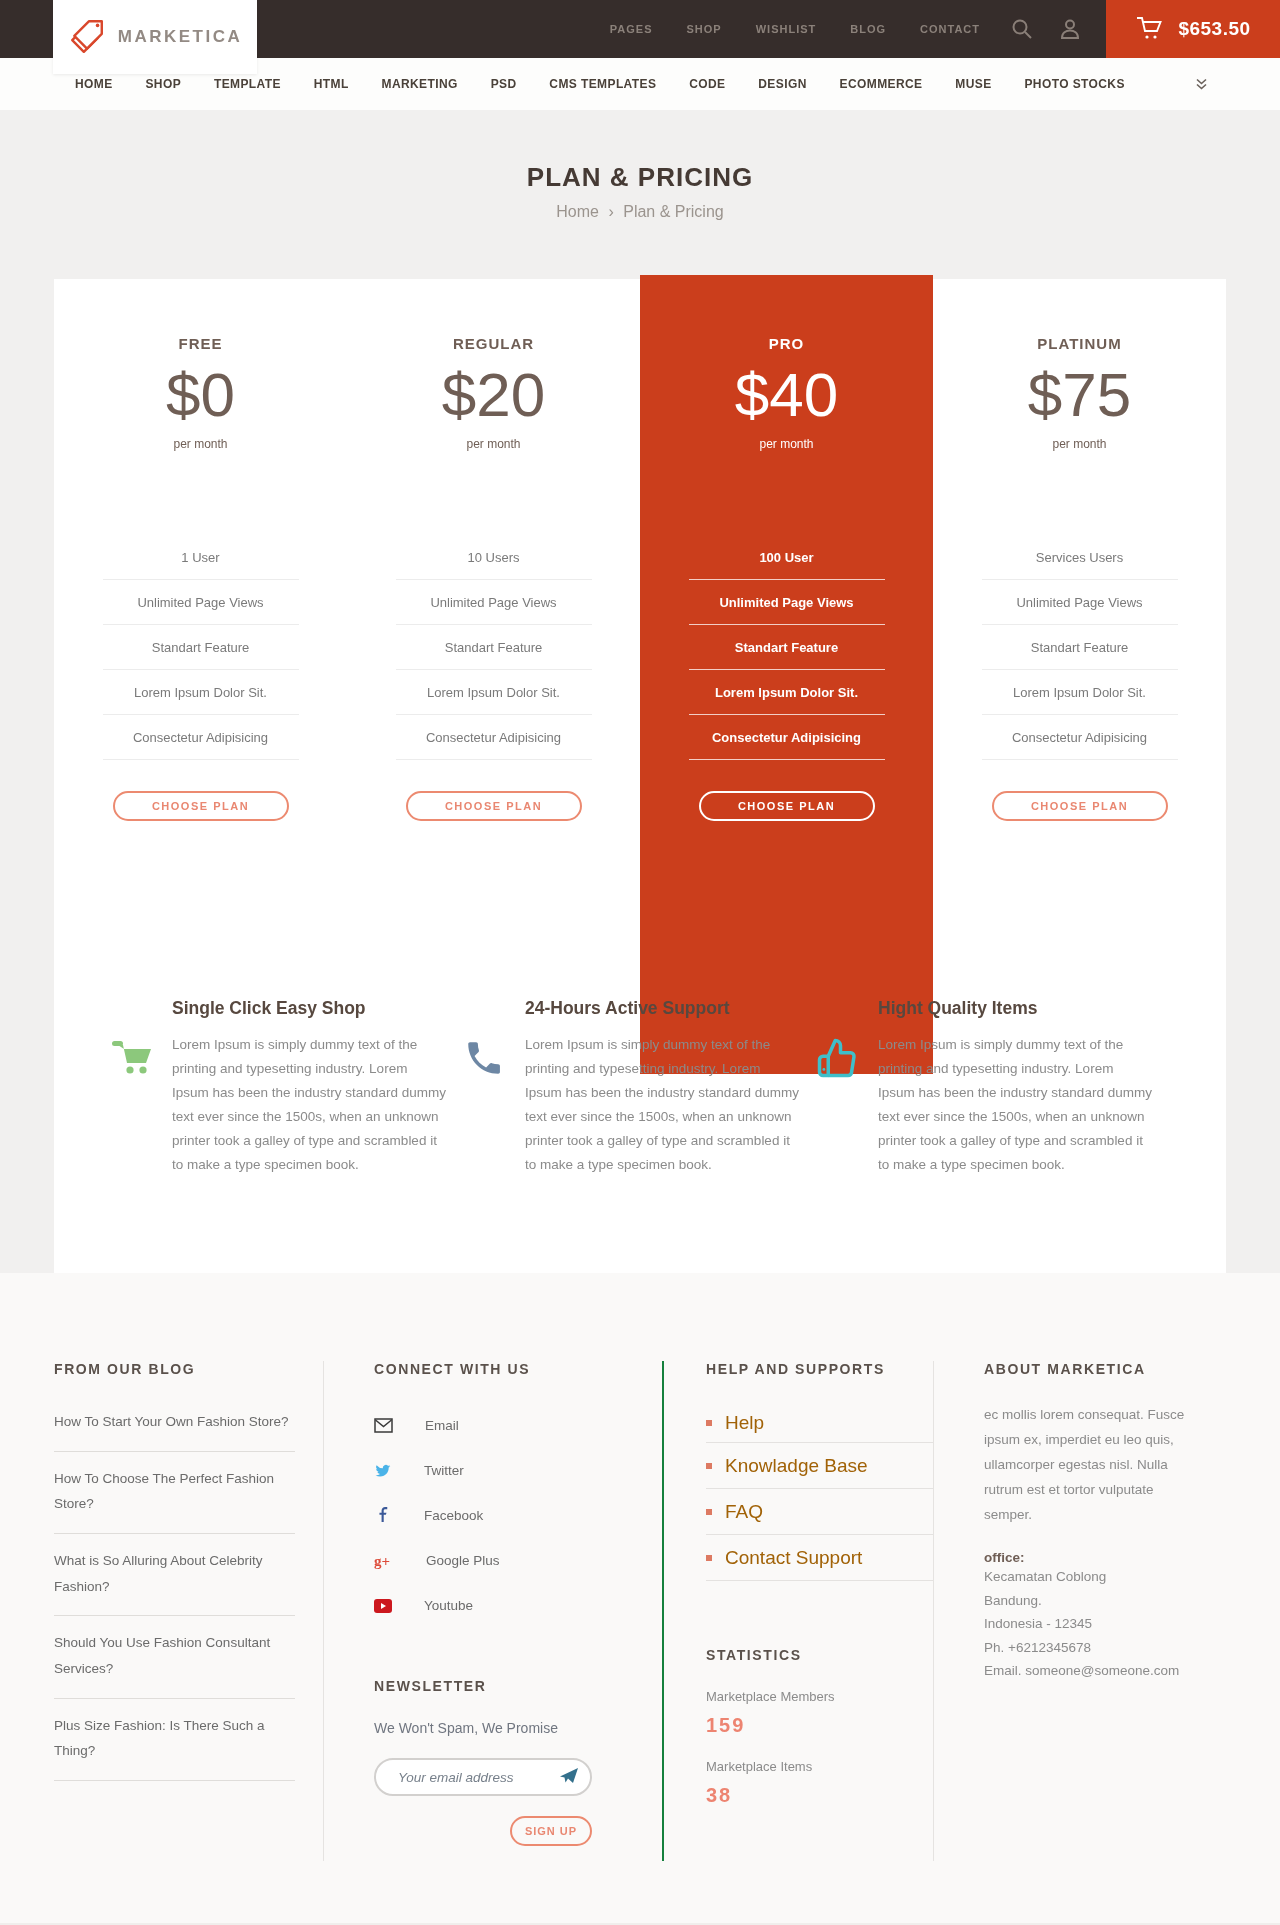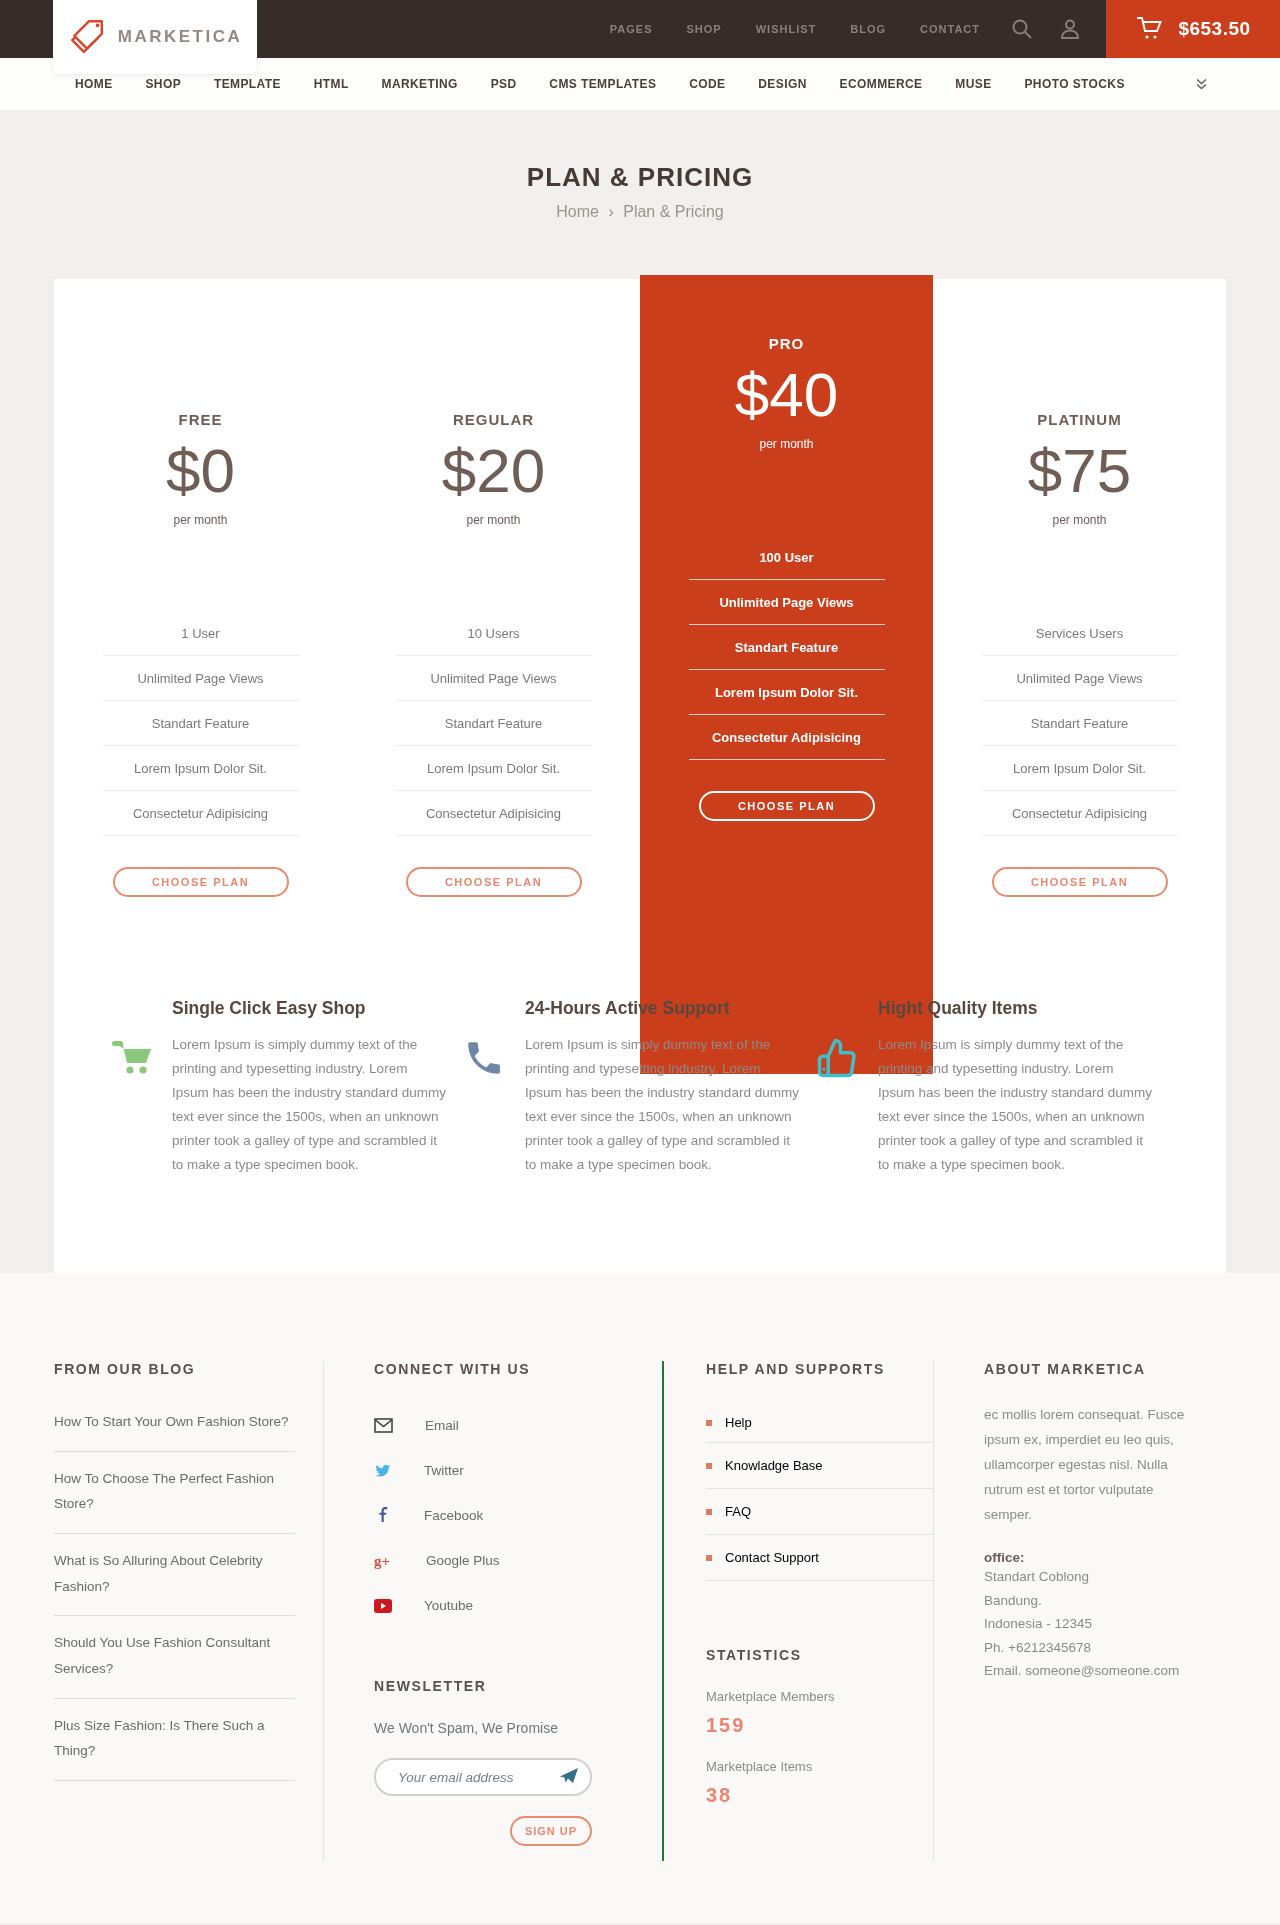--- a/index.html
+++ b/index.html
@@ -28,21 +28,21 @@
   
   .hero { height:169px; background:#f1f0ef; text-align:center; padding-top:52px; }
   .hero h1 { font-size:26px; font-weight:bold; letter-spacing:1px; color:#453a34; }
   .crumbs { margin-top:10px; font-size:16px; color:#9b948e; }
   .crumbs a { color:#9b948e; }
   .crumbs .sep { margin:0 5px; }
 
   
   .card { width:1172px; margin:0 auto; background:#fff; }
   .plans { display:flex; height:619px; }
-  .plan { width:293px; text-align:center; padding-top:84px;margin-top:48px; }
+  .plan { width:293px; text-align:center; padding-top:56px; }
   .p-name { font-size:15px; font-weight:bold; letter-spacing:1px; color:#6f5e55; }
   .p-price { margin-top:12px; font-size:62px; line-height:1; color:#6f5e55; }
   .p-period { margin-top:11px; font-size:12px; color:#6f5e55; }
   .p-feats { list-style:none; margin-top:84px; }
   .p-feats li { width:196px; margin:0 auto; height:45px; line-height:45px; font-size:13px; color:#7a7a7a;
                 border-bottom:1px solid #ececec; white-space:nowrap; }
   .choose-btn { margin-top:31px; width:176px; height:30px; border-radius:16px; background:transparent;
                 border:2px solid #ec8a70; color:#e98771; font-family:"Liberation Sans",sans-serif;
                 font-size:11px; font-weight:bold; letter-spacing:1.5px; cursor:pointer; }
   .plan.pro { background:#cb3e1c; margin-top:-4px; height:799px; padding-top:60px; }
@@ -82,21 +82,21 @@
                     font-size:13.5px; color:#555; outline:none; }
   .nl-input input::placeholder { color:#77808b; opacity:1; }
   .nl-send { position:absolute; right:13px; top:9px; cursor:pointer; }
   .signup-btn { display:block; margin:20px 0 0 136px; width:82px; height:30px; border-radius:15px;
                 border:2px solid #ec8a70; background:transparent; color:#e98771; font-family:"Liberation Sans",sans-serif;
                 font-size:11px; font-weight:bold; letter-spacing:1px; cursor:pointer; }
   .help-list { list-style:none; }
   .help-list li { border-bottom:1px solid #e4e2e0; height:46px; display:flex; align-items:center; gap:13px; }
   .help-list li:first-child { height:40px; }
   .bullet { width:6px; height:6px; background:#dd7a62; flex:0 0 6px; }
-  .help-list a { font-size:13px; color:#000000; }
+  .help-list a { font-size:19px; color:#a16207; }
   .stats-head { margin-top:66px; }
   .stat-label { font-size:13px; color:#8b8b8b; margin-top:8px; }
   .stat-value { font-size:20px; font-weight:bold; color:#ed8471; letter-spacing:2px; margin:10px 0 22px 0; }
   .about-text { width:218px; font-size:13.5px; line-height:1.85; color:#8b8b8b; }
   .office-label { margin-top:22px; font-size:13.5px; font-weight:bold; color:#6f5e55; }
   .addr-line { width:218px; font-size:13.5px; line-height:1.75; color:#8b8b8b; }
 
   
   .copybar { height:72px; background:#f0eeec; display:flex; align-items:center; justify-content:center; gap:26px; }
 </style>
@@ -378,21 +378,21 @@
     <div class="stat-label">Marketplace Members</div>
     <div class="stat-value">159</div>
     <div class="stat-label">Marketplace Items</div>
     <div class="stat-value">38</div>
   </div>
 
   <div class="fcol c4">
     <div class="f-head">ABOUT MARKETICA</div>
     <p class="about-text">ec mollis lorem consequat. Fusce ipsum ex, imperdiet eu leo quis, ullamcorper egestas nisl. Nulla rutrum est et tortor vulputate semper.</p>
     <div class="office-label">office:</div>
-    <div class="addr-line">Standart Coblong</div>
+    <div class="addr-line">Kecamatan Coblong</div>
     <div class="addr-line">Bandung.</div>
     <div class="addr-line">Indonesia - 12345</div>
     <div class="addr-line">Ph. +6212345678</div>
     <div class="addr-line">Email. someone@someone.com</div>
   </div>
 
 </footer>
 </div>
 
 <div class="copybar">

